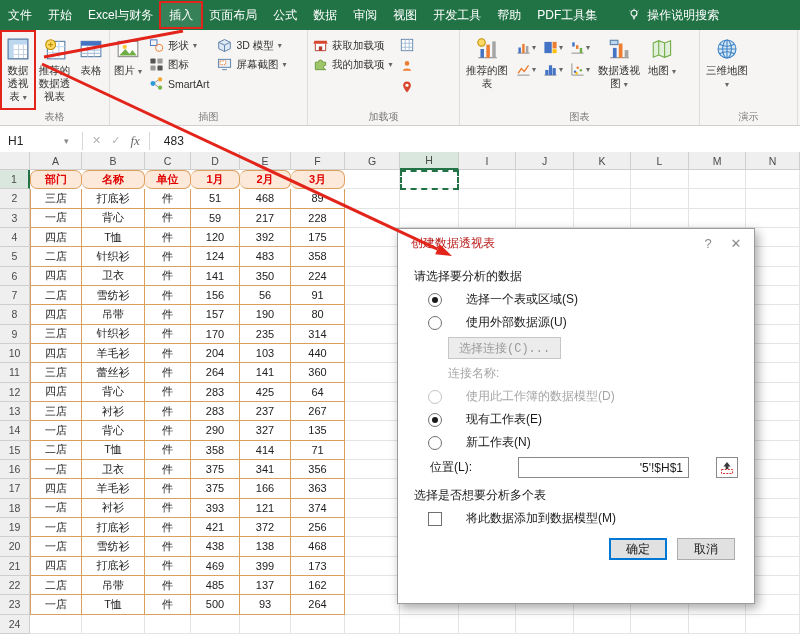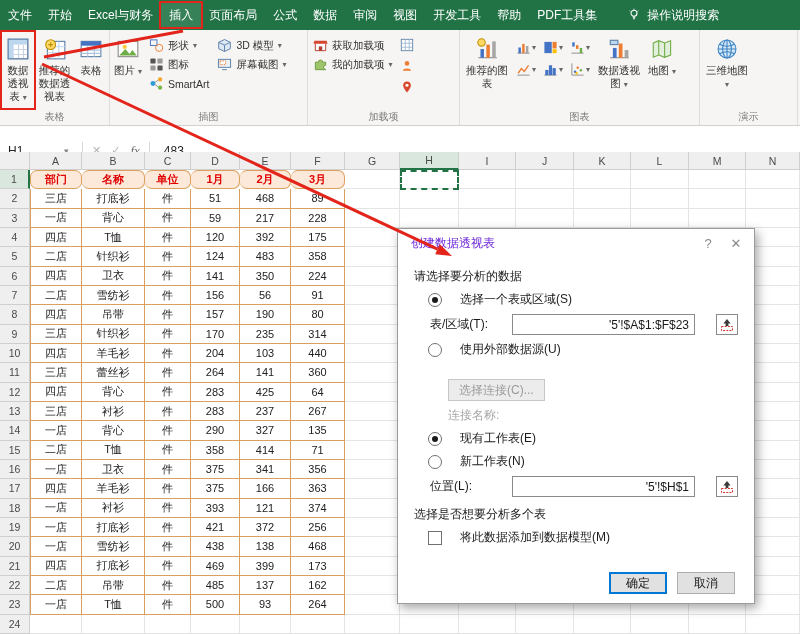--- a/index.html
+++ b/index.html
@@ -30,21 +30,21 @@
   .rtiny{height:17px;display:flex;align-items:center;justify-content:center;padding:0 2px;}
   .rtiny .icn{width:14px;height:14px;}
   .rchartgrid{display:flex;flex-direction:column;gap:5px;padding-top:7px;}
   .rcgrow{display:flex;gap:3px;}
   .rmini{display:flex;align-items:center;gap:1px;padding:1px 2px;}
   .rmini .icn{width:15px;height:15px;}
   .icn{display:inline-block;}
   .icn svg{width:100%;height:100%;display:block;}
 
   
-  .fbar{position:absolute;top:138px;left:0;width:703px;height:26px;background:#fff;border-bottom:1px solid #d0cece;display:flex;align-items:center;box-sizing:border-box;}
+  .fbar{position:absolute;top:128px;left:0;width:703px;height:26px;background:#fff;border-bottom:1px solid #d0cece;display:flex;align-items:center;box-sizing:border-box;}
   .namebox{width:64px;height:100%;display:flex;align-items:center;padding-left:8px;font-size:12px;color:#222;box-sizing:border-box;}
   .nbarr{width:14px;color:#888;font-size:9px;}
   .fsep{width:1px;height:18px;background:#d8d8d8;margin:0 4px;}
   .fglyph{color:#b3b3b3;font-size:11px;padding:0 5px;}
   .fxg{color:#6a6a6a;font-style:italic;font-family:"Liberation Serif","DejaVu Serif",serif;font-size:13px;padding:0 5px;}
   .fvalue{flex:1;font-size:12px;color:#222;padding-left:10px;}
 
   
   .sheet{position:absolute;top:152px;left:0;width:800px;height:482px;overflow:hidden;background:#fff;}
   .sheet table{border-collapse:separate;border-spacing:0;table-layout:fixed;width:800px;}
@@ -55,38 +55,38 @@
   th.rh.hl{background:#d9e7df;border-right:2px solid #217346;}
   .sheet td{background:#fff;border-right:1px solid #e4e4e4;border-bottom:1px solid #e4e4e4;font-size:11px;color:#222;}
   .sheet td.tcell{border-right:1px solid #dca05e;border-bottom:1px solid #dca05e;}
   .sheet td.thead{background:#fde9d9;color:#e00000;font-weight:700;border-right:1px solid #dca05e;border-bottom:1px solid #dca05e;border-top:1px solid #dca05e;border-radius:7px;}
   .sheet td.tl{border-left:1px solid #dca05e;}
   .marquee{position:absolute;left:400px;top:170px;width:59px;height:20px;border:2px dashed #217346;box-sizing:border-box;z-index:5;}
 
   
   .dialog{position:absolute;left:397px;top:228px;width:358px;height:376px;background:#fff;border:1px solid #9b9b9b;box-shadow:3px 4px 10px rgba(0,0,0,.35);z-index:20;box-sizing:border-box;font-size:12px;color:#1a1a1a;}
   .dtitlebar{height:28px;display:flex;align-items:center;padding:0 4px 0 13px;}
-  .dtitle{flex:1;color:#6d28d9;}
+  .dtitle{flex:1;color:#b91c1c;}
   .dctl{width:28px;height:22px;display:flex;align-items:center;justify-content:center;color:#8a8a8a;font-size:13px;}
   .dbody{padding:2px 16px 0 16px;}
   .dsection{margin-top:9px;}
-  .drow{display:flex;align-items:center;gap:18px;margin-top:6px;}
+  .drow{display:flex;align-items:center;gap:24px;margin-top:6px;}
   .ind1{padding-left:14px;}
   .ind2{padding-left:16px;}
   .ind3{padding-left:34px;}
   .dis, .dis span{color:#a6a6a6;}
   .radio{width:12px;height:12px;border:1px solid #707070;border-radius:50%;background:#fff;flex:none;position:relative;}
   .radio.sel::after{content:"";position:absolute;left:3px;top:3px;width:6px;height:6px;border-radius:50%;background:#1a1a1a;}
   .radio.disd{border-color:#c4c4c4;}
   .checkbox{width:12px;height:12px;border:1px solid #707070;background:#fff;flex:none;}
   .dlbl{width:64px;flex:none;}
   .dinput{flex:1;height:21px;border:1px solid #8a8a8a;background:#fff;display:flex;align-items:center;justify-content:flex-end;padding:0 5px;box-sizing:border-box;}
   .dpick{width:22px;height:21px;border:1px solid #8a8a8a;background:#fff;margin-left:3px;padding:1px;display:flex;align-items:center;justify-content:center;flex:none;}
   .dpick svg{width:14px;height:14px;}
-  .dbtn{height:22px;min-width:58px;border:1px solid #adadad;background:#e1e1e1;font-size:12px;color:#1a1a1a;font-family:Liberation Sans, sans-serif;padding:0 10px;margin-top:15px;}
+  .dbtn{height:22px;min-width:58px;border:1px solid #adadad;background:#e1e1e1;font-size:12px;color:#1a1a1a;font-family:Liberation Mono, monospace;padding:0 10px;}
   .dbtn.disabled{color:#9a9a9a;border-color:#c6c6c6;background:#ececec;}
   .dbtn.primary{border:1px solid #0078d4;box-shadow:inset 0 0 0 1px #0078d4;}
   .dbtns{display:flex;justify-content:flex-end;gap:10px;margin-top:11px;padding-right:3px;}
 
   
   .ann{position:absolute;left:0;top:0;z-index:30;pointer-events:none;}
   .redline{stroke:#e3241b;stroke-width:3;}
   .ann-box{outline:2px solid #e3241b;outline-offset:0px;}
 </style>
 </head>
@@ -880,46 +880,36 @@
       <span class="dctl">✕</span>
     </div>
     <div class="dbody">
       <div class="dsection">请选择要分析的数据</div>
 
       <label class="drow ind1">
         <span class="radio sel"></span>
         <span>选择一个表或区域(S)</span>
       </label>
 
-      <div class="drow ind2">
-        <span class="dlbl">表/区域(T):</span>
-        <div class="dinput">
-          <span>'5'!$A$1:$F$23</span>
-        </div>
-        <button class="dpick">
-          <span class="icn">
-              <svg viewBox="0 0 14 14">
-                <rect x="1.5" y="8.5" width="11" height="4" fill="#fff" stroke="#d0342c" stroke-dasharray="2 1.2"></rect>
-                <path d="M7 1l3.6 4.6H8.4V8H5.6V5.6H3.4z" fill="#3b3b3b"></path>
-              </svg>
-            </span>
-        </button>
-      </div>
 
       <label class="drow ind1">
         <span class="radio"></span>
         <span>使用外部数据源(U)</span>
       </label>
 
       <div class="drow ind3">
         <button class="dbtn disabled">选择连接(C)...</button>
       </div>
 
       <div class="drow ind3 dis">连接名称:</div>
 
+      <label class="drow ind1 dis">
+        <span class="radio disd"></span>
+        <span>使用此工作簿的数据模型(D)</span>
+      </label>
 
 
       <label class="drow ind1">
         <span class="radio sel"></span>
         <span>现有工作表(E)</span>
       </label>
 
       <label class="drow ind1">
         <span class="radio"></span>
         <span>新工作表(N)</span>

